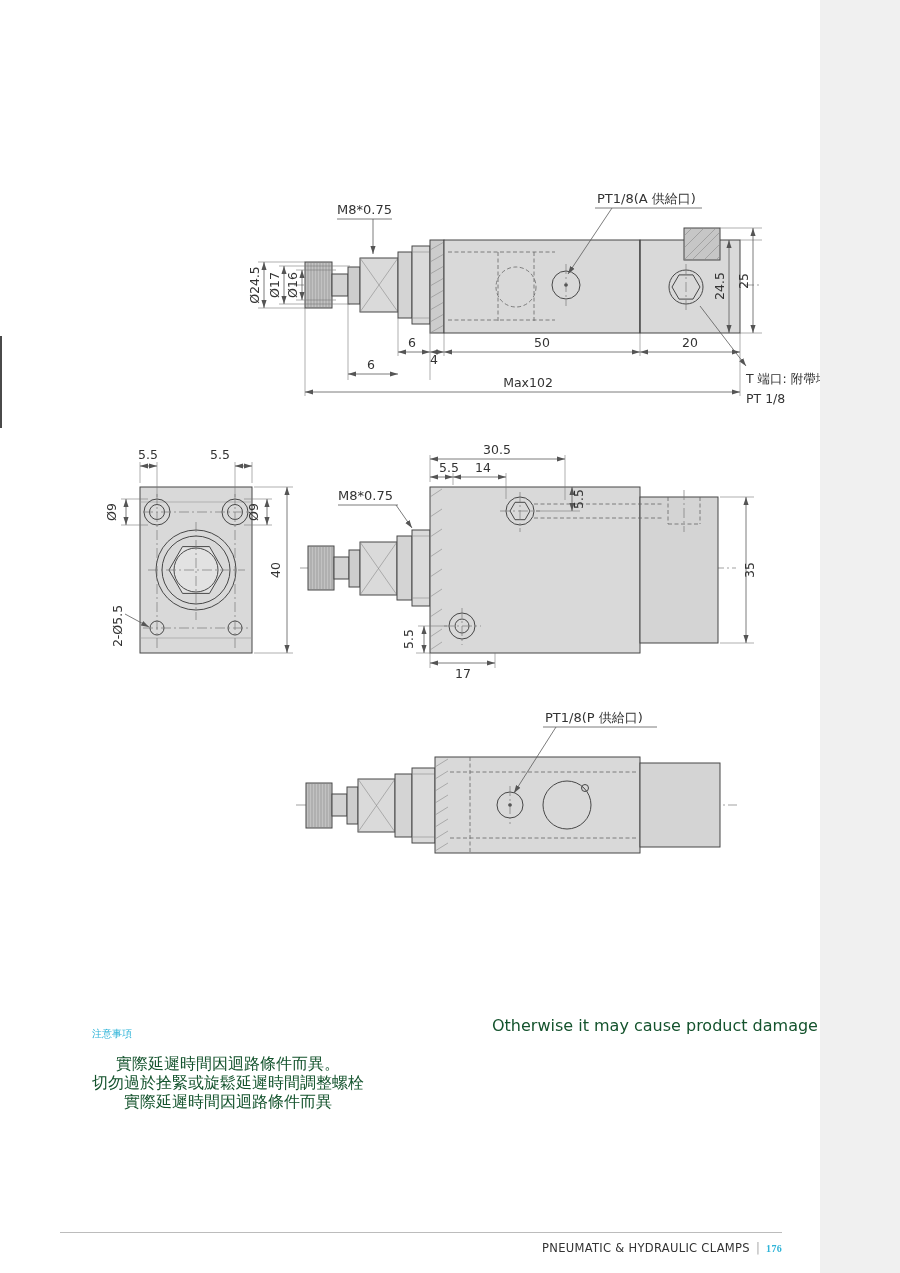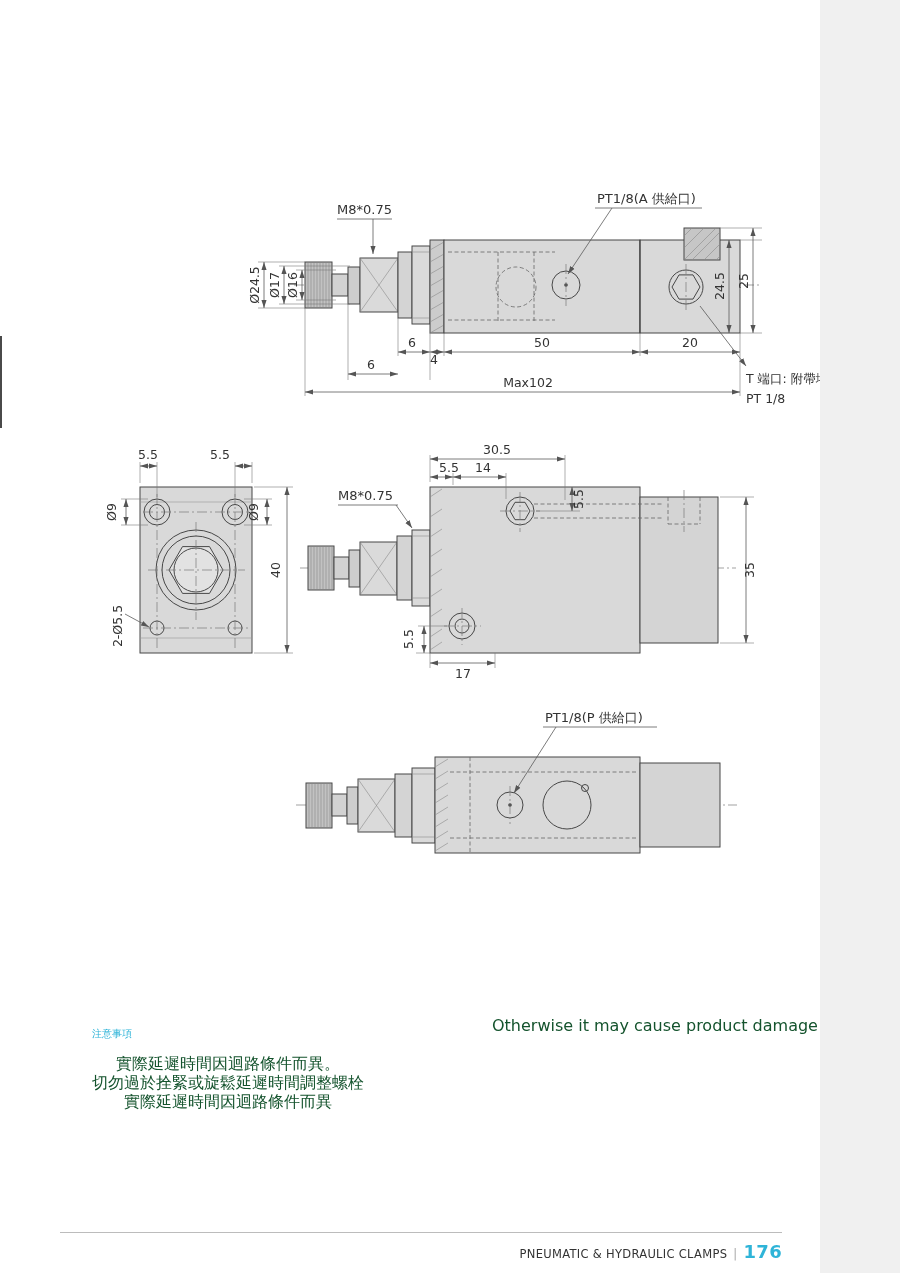--- a/index.html
+++ b/index.html
@@ -18,21 +18,21 @@
   .hl{stroke:#8a8a8a;stroke-width:.6;fill:none;}
   .kn{stroke:#8f8f8f;stroke-width:.7;fill:none;}
   .notes{position:absolute;top:1016px;}
   .notes h4{margin:11px 0 13px 0;font-size:10px;font-weight:normal;}
   .notes .ln{font-size:16px;color:#14532d;line-height:19px;text-align:center;}
   .notes-zh{left:92px;}
   .notes-en{left:492px;}
   .footer-line{position:absolute;left:60px;right:38px;top:1232px;border-top:1px solid #bcbcbc;}
   .footer{position:absolute;right:38px;top:1241px;font-size:11.5px;color:#333;letter-spacing:.3px;}
   .footer .sep{color:#aaa;margin:0 6px;}
-  .footer .num{font-weight:bold;font-size:18px;}
+  .footer .num{font-weight:bold;font-size:10px;font-family:Liberation Serif, serif;}
 </style>
 </head>
 <body>
 
 <div class="page">
   <div class="edge-mark"></div>
 
   <svg width="900" height="960" viewBox="0 0 900 960">
     <defs>
       <marker id="ar" viewBox="0 0 10 10" refX="10" refY="5" markerWidth="10" markerHeight="10" orient="auto-start-reverse">

